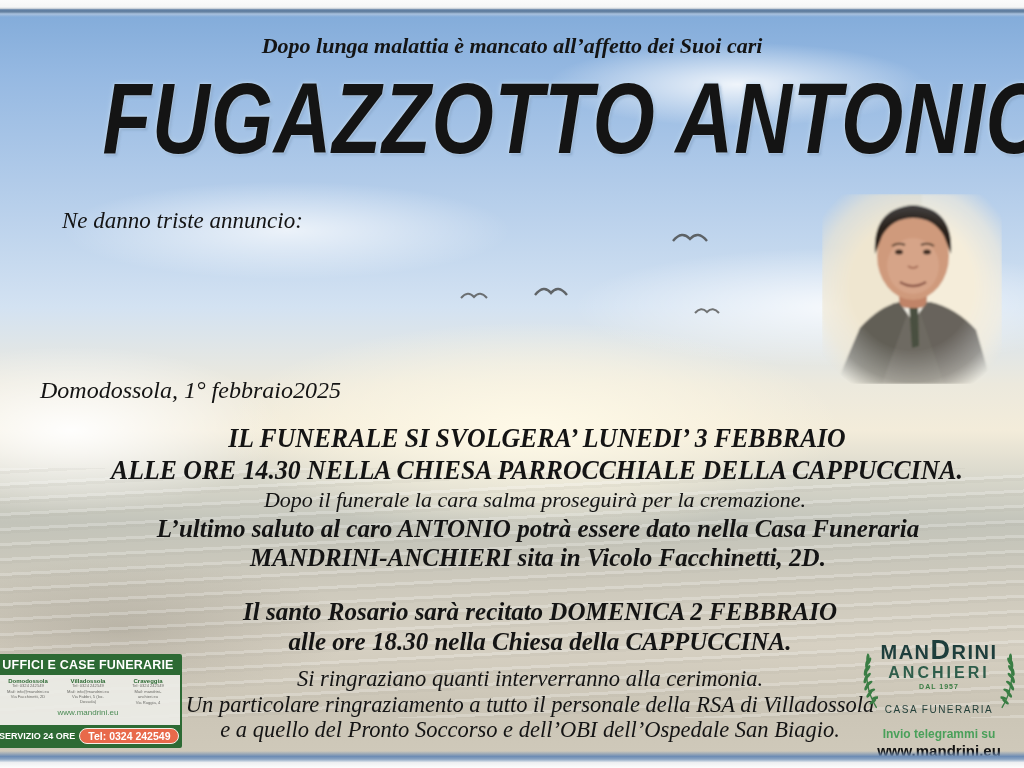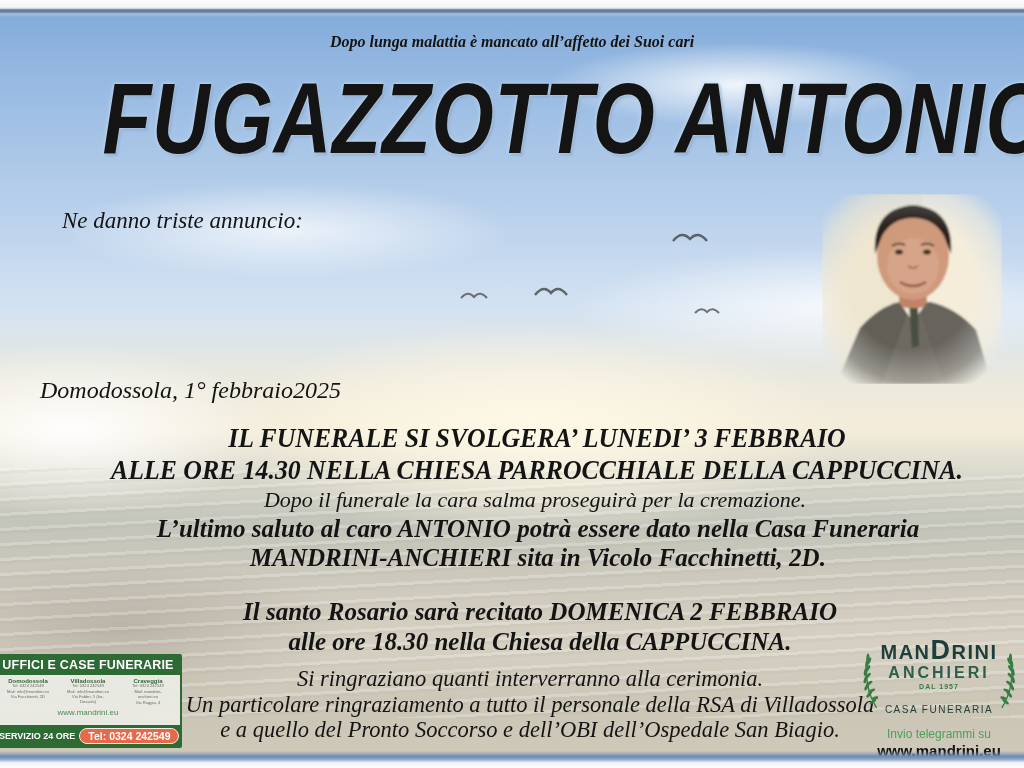--- a/index.html
+++ b/index.html
@@ -14,21 +14,21 @@
       radial-gradient(ellipse 330px 100px at 12% 82%, rgba(118,112,100,.28), rgba(0,0,0,0) 70%),
       linear-gradient(180deg,#7fa9d8 0%,#96b9e2 10%,#b4cdea 25%,#d3e2f2 40%,#ece9dd 50%,#f3ecda 56%,#d9d8cc 62%,#c3c4ba 68%,#cdc9bc 76%,#d6d0c2 84%,#cbc5b6 92%,#d0cabb 100%);}
   .waves{position:absolute;left:0;right:0;top:468px;height:250px;opacity:.45;pointer-events:none;
     background:repeating-linear-gradient(177deg, rgba(255,255,255,.5) 0 3px, rgba(158,156,146,.2) 3px 6px, rgba(0,0,0,0) 6px 15px);}
   .frame-top{position:absolute;top:0;left:0;right:0;height:17px;
     background:linear-gradient(180deg,#fbfbfb 0%,#f6f6f6 42%,#cdd3da 50%,#5e7da3 58%,#64819f 70%,#a9c1dd 82%,rgba(170,195,225,0) 100%);}
   .frame-bottom{position:absolute;bottom:0;left:0;right:0;height:17px;
     background:linear-gradient(180deg,rgba(140,160,190,0) 0%,#6d8cb4 32%,#89a3c2 48%,#eef0f2 68%,#fdfdfd 100%);}
 
   .center{position:absolute;left:0;right:0;text-align:center;}
-  .intro{top:33px;font-size:16px;font-weight:bold;font-style:italic;}
+  .intro{top:33px;font-size:22px;font-weight:bold;font-style:italic;}
   .title{top:68px;font-size:100px;line-height:1;font-weight:bold;font-style:italic;
     font-family:"Liberation Sans",sans-serif;white-space:nowrap;
     transform:scaleX(.8);transform-origin:50% 50%;letter-spacing:1px;
     text-shadow:0 0 2px #cfe2f4,0 0 6px #bcd6ee,2px 2px 3px rgba(90,120,160,.55);}
   .age{top:170px;right:115px;font-size:22px;font-style:italic;}
   .annuncio{position:absolute;top:208px;left:62px;font-size:23px;font-style:italic;}
   .family{position:absolute;top:240px;left:68px;font-size:28px;font-weight:bold;font-style:italic;line-height:31px;}
   .dateline{position:absolute;top:377px;left:40px;font-size:24px;font-style:italic;}
   .funeral{top:422px;left:25px;right:-25px;font-size:28px;font-weight:bold;font-style:italic;line-height:32px;}
   .funeral div{transform:scaleX(.92);transform-origin:50% 50%;white-space:nowrap;}
@@ -54,28 +54,28 @@
   .offices-web{text-align:center;color:#4a8a54;font-size:8px;margin-top:1px;}
   .offices-footer{position:absolute;left:-1px;right:-1px;bottom:-1px;height:22px;background:#2d6a34;
     display:flex;align-items:center;}
   .svc-label{color:#fff;font-weight:bold;font-size:9px;padding-left:4px;white-space:nowrap;}
   .svc-pill{margin-left:4px;background:#e8694a;border:1.5px solid #f4f0e8;border-radius:10px;
     color:#fff;font-weight:bold;font-size:10.5px;padding:1px 8px;white-space:nowrap;}
 
   
   .brand{position:absolute;left:860px;top:634px;width:158px;text-align:center;
     font-family:"Liberation Sans",sans-serif;}
-  .brand-row{display:flex;align-items:center;justify-content:flex-end;}
+  .brand-row{display:flex;align-items:center;justify-content:flex-start;}
   .brand-mid{padding:0 2px;}
   .brand-name{color:#1e3e3c;font-weight:bold;font-size:20px;letter-spacing:1.5px;line-height:20px;}
   .brand-name .bigD{font-size:27px;}
   .brand-sub{color:#2e5d4b;font-weight:bold;font-size:16px;letter-spacing:3px;margin-top:2px;}
   .brand-since{color:#3a7d44;font-weight:bold;font-size:7px;letter-spacing:1px;margin-top:1px;}
   .brand-type{color:#24403a;font-size:10px;letter-spacing:1.5px;margin-top:14px;}
-  .brand-tel{color:#4aa05a;font-weight:normal;font-size:12px;margin-top:7px;}
+  .brand-tel{color:#4aa05a;font-weight:bold;font-size:12px;margin-top:7px;}
   .brand-web{color:#101010;font-weight:bold;font-size:15px;margin-top:1px;}
 </style>
 </head>
 <body>
 
 <div class="poster">
   <div class="waves"></div>
 
   <svg class="bird" style="left:460px;top:288px" width="28" height="14" viewBox="0 0 28 14">
       <path d="M1,10 Q8,2 14,9 Q20,2 27,10" fill="none" stroke="#4a4a48" stroke-width="2"></path>

